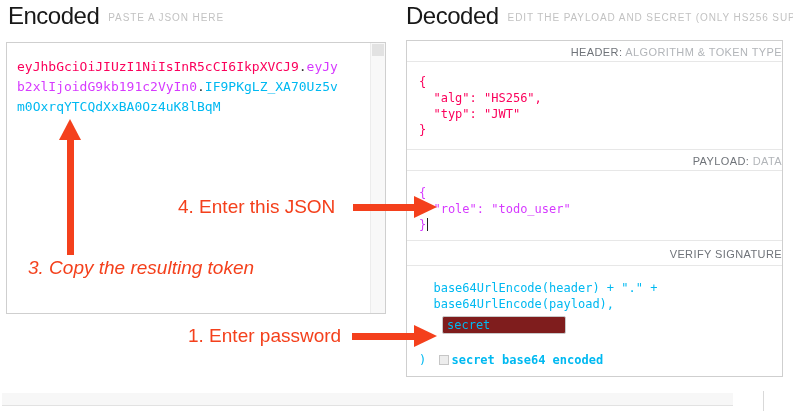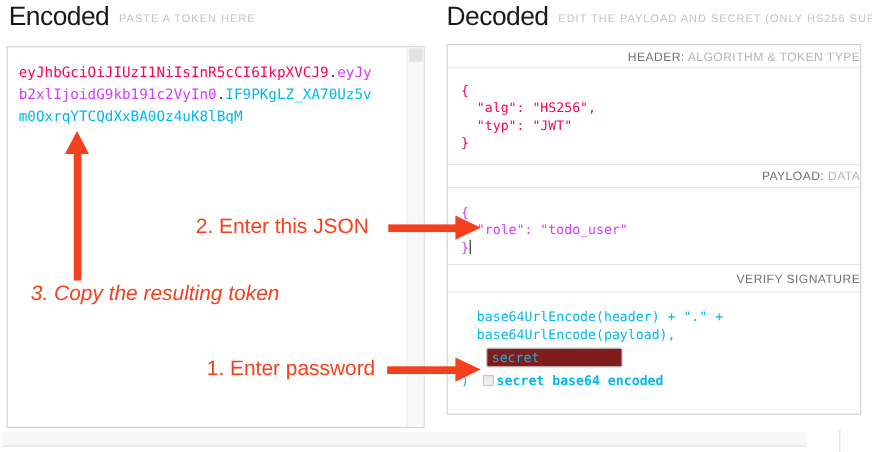--- a/index.html
+++ b/index.html
@@ -8,21 +8,21 @@
 
   
   .title-row { position:absolute; top:2px; white-space:nowrap; }
   .title-row.left  { left:8px; }
   .title-row.right { left:406px; }
   .h1 { font-size:24px; color:#181818; font-weight:400; letter-spacing:-0.5px; }
   .sub { font-size:10px; color:#c2c2c2; letter-spacing:0.9px; margin-left:9px;
          position:relative; top:-3px; }
 
   
-  .encoded-box { position:absolute; left:6px; top:42px; width:380px; height:347px;
+  .encoded-box { position:absolute; left:6px; top:42px; width:380px; height:272px;
                  background:#fff; border:1px solid #cfcfcf; }
   .token { position:absolute; left:10px; top:14px; width:325px;
            font-family:"DejaVu Sans Mono", monospace; font-size:13px;
            line-height:20px; word-break:break-all; }
   .tok-h   { color:#fb015b; }
   .tok-dot { color:#333333; }
   .tok-p   { color:#d63aff; }
   .tok-s   { color:#00b9f1; }
   .vscroll { position:absolute; right:0; top:0; bottom:0; width:15px;
              background:#f8f8f8; border-left:1px solid #ececec; }
@@ -52,41 +52,41 @@
               border-bottom:1px solid #e7e7e7; }
   .pld-code { flex:none; height:70px; padding:14px 0 0 12px; color:#d63aff;
               border-bottom:1px solid #e7e7e7; }
   .sig-code { flex:1 1 auto; padding:14px 0 0 12px; color:#00b9f1; }
   .caret { display:inline-block; width:1px; height:13px; background:#222;
            vertical-align:-2px; margin-left:1px; }
   .secret-input { display:block; margin:4px 0 0 23px; width:124px; height:18px;
                   border:1px solid #c9c9c9; border-radius:2px; padding:1px 4px;
                   font-family:"DejaVu Sans Mono", monospace; font-size:12px;
                   color:#00b9f1; background:#7f1d1d; outline:none; }
-  .close-row { margin-top:4px; white-space:pre; }
+  .close-row { margin-top:18px; white-space:pre; }
   .cbx { display:inline-block; width:10px; height:10px; background:#ededed;
          border:1px solid #c6c6c6; vertical-align:-1px; margin:0 2px 0 6px; }
   .b64-label { font-weight:bold; color:#00b9f1; }
 
   
   .ann { position:absolute; color:#f4401c; font-size:19px; white-space:nowrap; z-index:5; }
   .shaft-h { position:absolute; height:7px; background:#f4401c; z-index:5; }
   .head-r  { position:absolute; width:0; height:0; z-index:5;
              border-top:11px solid transparent; border-bottom:11px solid transparent;
              border-left:23px solid #f4401c; }
   .shaft-v { position:absolute; width:7px; background:#f4401c; z-index:5; }
   .head-u  { position:absolute; width:0; height:0; z-index:5;
              border-left:11px solid transparent; border-right:11px solid transparent;
              border-bottom:21px solid #f4401c; }
 </style>
 </head>
 <body>
 
 <div class="title-row left">
-  <span class="h1">Encoded</span><span class="sub">PASTE A TOKEN HERE</span>
+  <span class="h1">Encoded</span><span class="sub">PASTE A JSON HERE</span>
 </div>
 
 <div class="encoded-box">
   <div class="token"><span class="tok-h">eyJhbGciOiJIUzI1NiIsInR5cCI6IkpXVCJ9</span><span class="tok-dot">.</span><span class="tok-p">eyJyb2xlIjoidG9kb191c2VyIn0</span><span class="tok-dot">.</span><span class="tok-s">IF9PKgLZ_XA70Uz5vm0OxrqYTCQdXxBA0Oz4uK8lBqM</span></div>
   <div class="vscroll">
     <div class="vthumb"></div>
   </div>
 </div>
 
 <div class="bottom-band"></div>
@@ -128,19 +128,19 @@
     <input class="secret-input" type="text" value="secret" style="">
     <div class="close-row"><span>) </span><span class="cbx"></span><span class="b64-label">secret base64 encoded</span></div>
   </div>
 
 </div>
 
 <div class="head-u" style="left:59px;  top:119px;"></div>
 <div class="shaft-v" style="left:67px;  top:138px; height:117px;"></div>
 <div class="ann" style="left:28px;  top:257px;font-style:italic;">3. Copy the resulting token</div>
 
-<div class="ann" style="left:178px; top:196px;">2. Enter this JSON</div>
+<div class="ann" style="left:178px; top:196px;">4. Enter this JSON</div>
 <div class="shaft-h" style="left:353px; top:204px; width:62px;"></div>
 <div class="head-r" style="left:414px; top:196px;"></div>
 
 <div class="ann" style="left:188px; top:325px;">1. Enter password</div>
 <div class="shaft-h" style="left:352px; top:333px; width:63px;"></div>
 <div class="head-r" style="left:414px; top:325px;"></div>
 
 </body></html>

